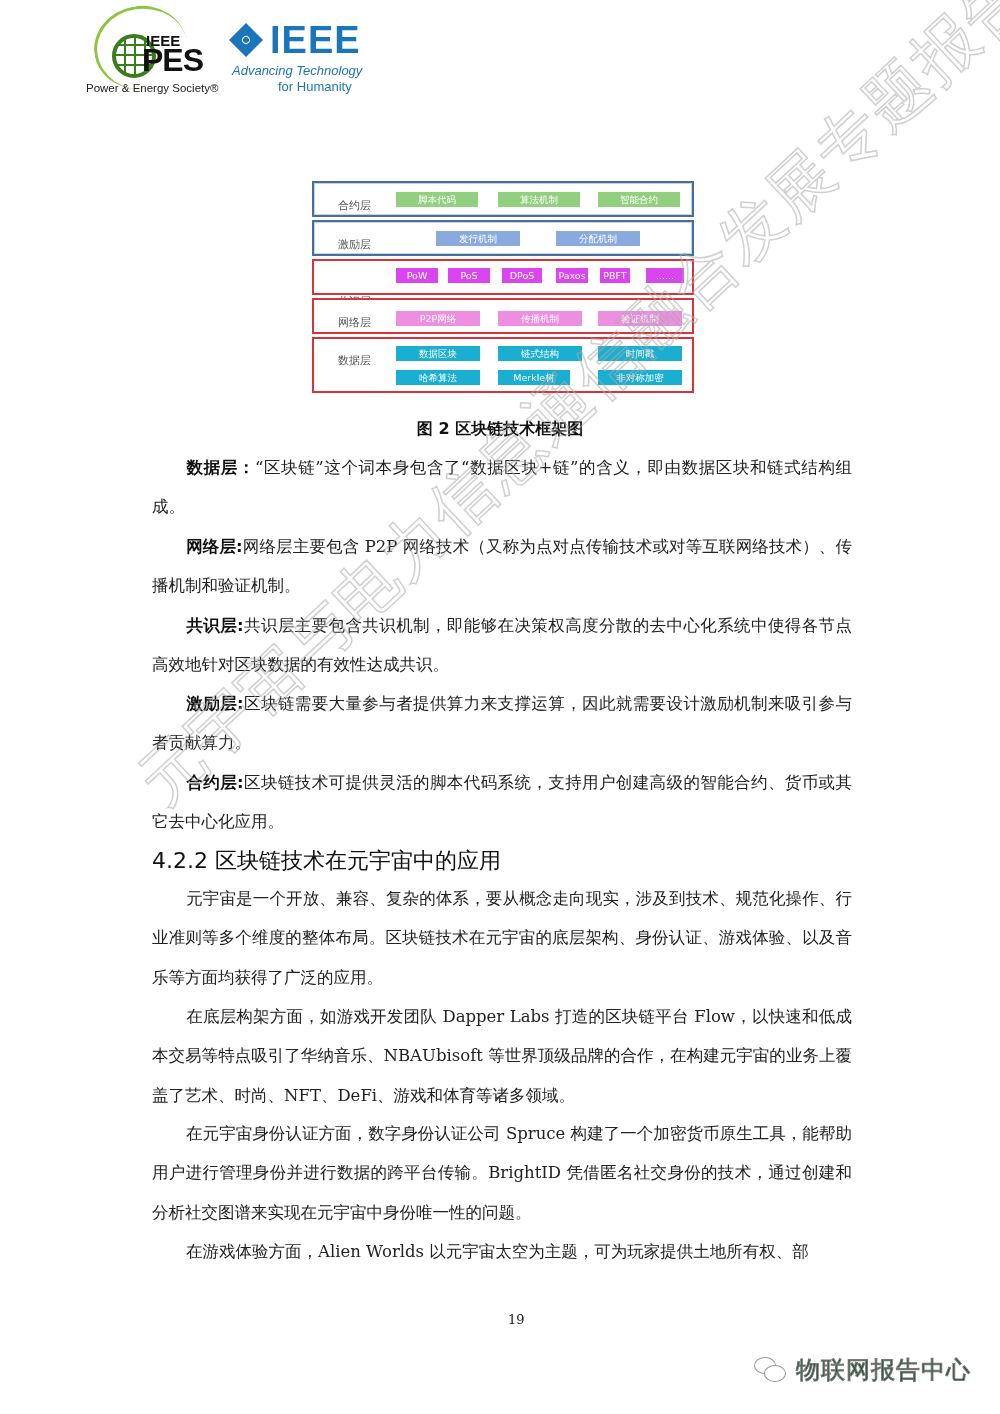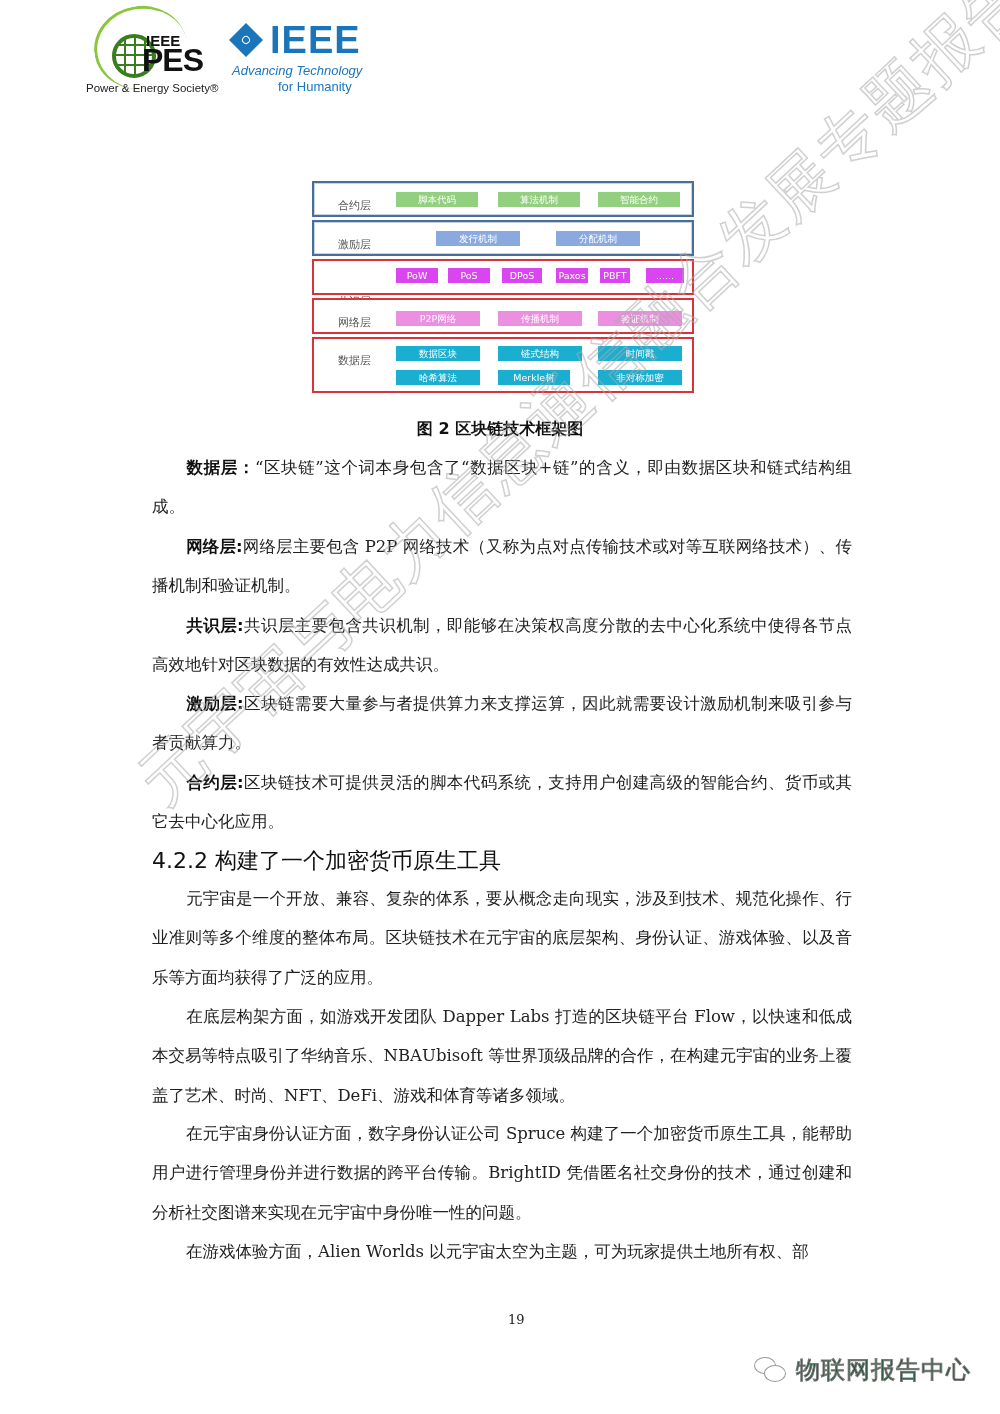--- a/index.html
+++ b/index.html
@@ -148,21 +148,21 @@
 <div class="p" style="top:606px;">
   <span class="ind"></span><b>共识层:</b><span>共识层主要包含共识机制，即能够在决策权高度分散的去中心化系统中使得各节点高效地针对区块数据的有效性达成共识。</span>
 </div>
 <div class="p" style="top:684px;">
   <span class="ind"></span><b>激励层:</b><span>区块链需要大量参与者提供算力来支撑运算，因此就需要设计激励机制来吸引参与者贡献算力。</span>
 </div>
 <div class="p" style="top:763px;">
   <span class="ind"></span><b>合约层:</b><span>区块链技术可提供灵活的脚本代码系统，支持用户创建高级的智能合约、货币或其它去中心化应用。</span>
 </div>
 
-<div class="h3">4.2.2 构建了一个加密货币原生工具</div>
+<div class="h3">4.2.2 区块链技术在元宇宙中的应用</div>
 
 <div class="p" style="top:879px;">
   <span class="ind"></span><span>元宇宙是一个开放、兼容、复杂的体系，要从概念走向现实，涉及到技术、规范化操作、行业准则等多个维度的整体布局。区块链技术在元宇宙的底层架构、身份认证、游戏体验、以及音乐等方面均获得了广泛的应用。</span>
 </div>
 <div class="p" style="top:997px;">
   <span class="ind"></span><span>在底层构架方面，如游戏开发团队 Dapper Labs 打造的区块链平台 Flow，以快速和低成本交易等特点吸引了华纳音乐、NBAUbisoft 等世界顶级品牌的合作，在构建元宇宙的业务上覆盖了艺术、时尚、NFT、DeFi、游戏和体育等诸多领域。</span>
 </div>
 <div class="p" style="top:1114px;">
   <span class="ind"></span><span>在元宇宙身份认证方面，数字身份认证公司 Spruce 构建了一个加密货币原生工具，能帮助用户进行管理身份并进行数据的跨平台传输。BrightID 凭借匿名社交身份的技术，通过创建和分析社交图谱来实现在元宇宙中身份唯一性的问题。</span>
 </div>

